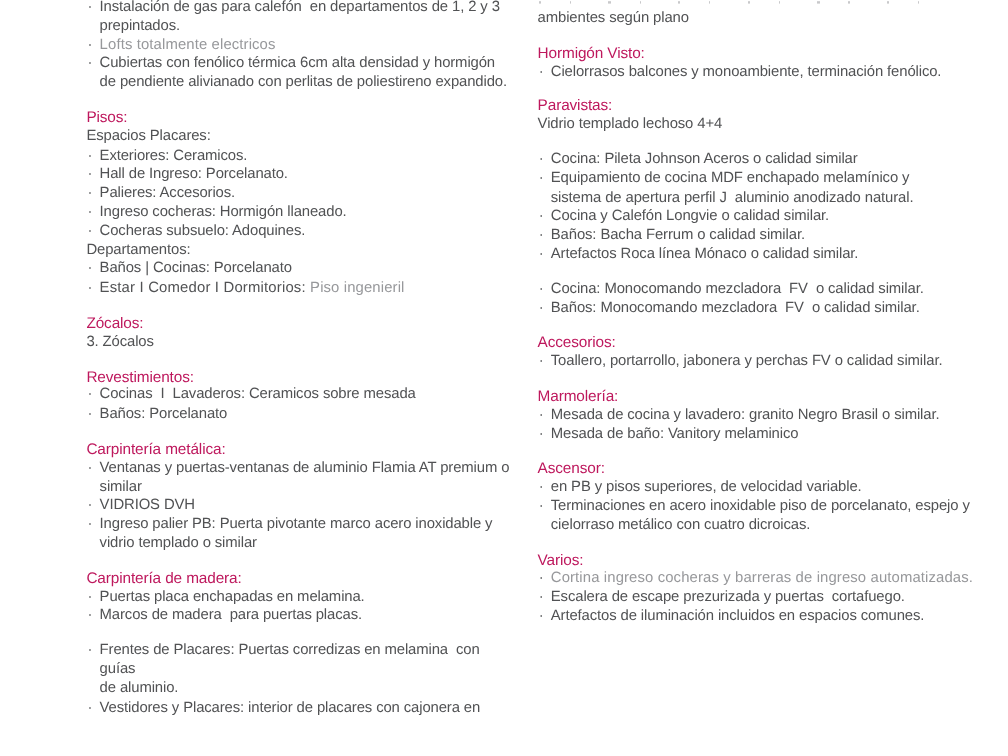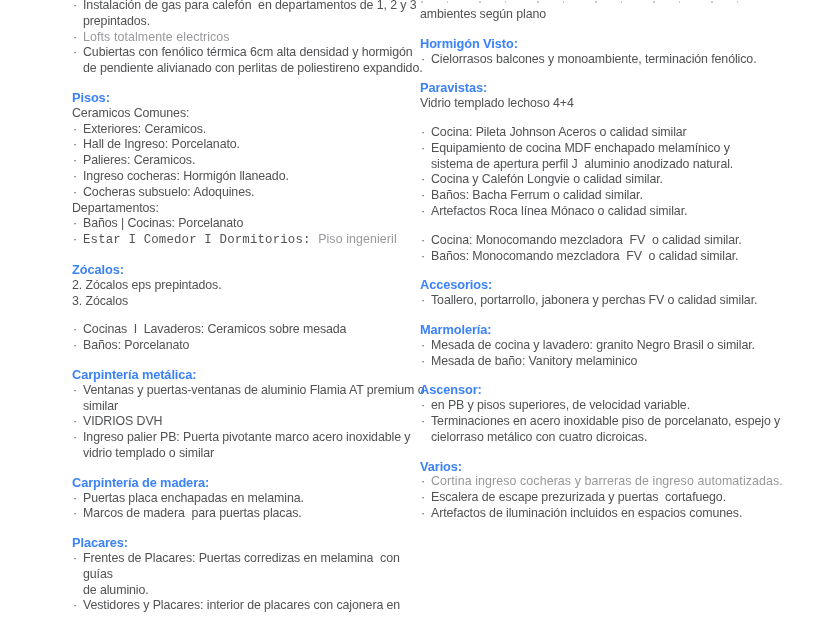--- a/index.html
+++ b/index.html
@@ -5,36 +5,36 @@
   html,body{margin:0;padding:0;}
   body{
     width:840px;height:630px;overflow:hidden;background:#ffffff;
     font-family:"Liberation Sans","DejaVu Sans",sans-serif;
     color:#515254;
     -webkit-font-smoothing:antialiased;
   }
   .page{position:relative;width:840px;height:630px;background:#ffffff;}
   .col{position:absolute;top:0;}
   .col-left{left:72px;width:356px;top:-2px;}
-  .col-right{left:420px;width:392px;top:0;}
+  .col-right{left:448px;width:392px;top:0;}
   .section{margin:0 0 13px 0;}
   .section-heading{
-    font-weight:bold;font-size:12.8px;line-height:15.8px;color:#3b82f6;
+    font-weight:normal;font-size:12.8px;line-height:15.8px;color:#be185d;
     letter-spacing:-0.1px;
   }
   .item{
     position:relative;font-size:12.4px;line-height:15.8px;
     letter-spacing:-0.1px;color:#515254;
   }
   .item.bulleted{padding-left:11px;}
   .bullet{
     position:absolute;left:1px;top:0;color:#515254;font-size:12.4px;
   }
   .tone-light{color:#97989b;letter-spacing:0.1px;}
-  .tone-alt{letter-spacing:0.15px;font-family:Liberation Mono, monospace;}
+  .tone-alt{letter-spacing:0.15px;}
   .clipped-remnant{
     height:3px;width:340px;margin:0 0 4px 1px;overflow:hidden;opacity:.55;
     background:
       repeating-linear-gradient(90deg,
         #9b9c9f 0 2px, transparent 2px 26px,
         #9b9c9f 26px 27px, transparent 27px 58px);
     background-size:330px 2px;background-repeat:no-repeat;background-position:0 1px;
   }
 </style>
 </head>
@@ -54,33 +54,33 @@
         </div>
         <div class="item bulleted">
           <span class="bullet">·</span>
           <div class="line">Cubiertas con fenólico térmica 6cm alta densidad y hormigón</div>
           <div class="line">de pendiente alivianado con perlitas de poliestireno expandido.</div>
         </div>
       </div>
       <div class="section">
         <div class="section-heading">Pisos:</div>
         <div class="item">
-          <div class="line">Ceramicos Comunes:</div>
+          <div class="line">Espacios Placares:</div>
         </div>
         <div class="item bulleted">
           <span class="bullet">·</span>
           <div class="line">Exteriores: Ceramicos.</div>
         </div>
         <div class="item bulleted">
           <span class="bullet">·</span>
           <div class="line">Hall de Ingreso: Porcelanato.</div>
         </div>
         <div class="item bulleted">
           <span class="bullet">·</span>
-          <div class="line">Palieres: Ceramicos.</div>
+          <div class="line">Palieres: Accesorios.</div>
         </div>
         <div class="item bulleted">
           <span class="bullet">·</span>
           <div class="line">Ingreso cocheras: Hormigón llaneado.</div>
         </div>
         <div class="item bulleted">
           <span class="bullet">·</span>
           <div class="line">Cocheras subsuelo: Adoquines.</div>
         </div>
         <div class="item">
@@ -91,27 +91,25 @@
           <div class="line">Baños | Cocinas: Porcelanato</div>
         </div>
         <div class="item bulleted">
           <span class="bullet">·</span>
           <div class="line"><span class="tone-alt">Estar I Comedor I Dormitorios: </span><span class="tone-light">Piso ingenieril</span></div>
         </div>
       </div>
       <div class="section">
         <div class="section-heading">Zócalos:</div>
         <div class="item">
-          <div class="line">2. Zócalos eps prepintados.</div>
-        </div>
-        <div class="item">
           <div class="line">3. Zócalos</div>
         </div>
       </div>
       <div class="section">
+        <div class="section-heading">Revestimientos:</div>
         <div class="item bulleted">
           <span class="bullet">·</span>
           <div class="line">Cocinas&nbsp; I&nbsp; Lavaderos: Ceramicos sobre mesada</div>
         </div>
         <div class="item bulleted">
           <span class="bullet">·</span>
           <div class="line">Baños: Porcelanato</div>
         </div>
       </div>
       <div class="section">
@@ -136,21 +134,20 @@
         <div class="item bulleted">
           <span class="bullet">·</span>
           <div class="line">Puertas placa enchapadas en melamina.</div>
         </div>
         <div class="item bulleted">
           <span class="bullet">·</span>
           <div class="line">Marcos de madera&nbsp; para puertas placas.</div>
         </div>
       </div>
       <div class="section">
-        <div class="section-heading">Placares:</div>
         <div class="item bulleted">
           <span class="bullet">·</span>
           <div class="line">Frentes de Placares: Puertas corredizas en melamina&nbsp; con guías</div>
           <div class="line">de aluminio.</div>
         </div>
         <div class="item bulleted">
           <span class="bullet">·</span>
           <div class="line">Vestidores y Placares: interior de placares con cajonera en</div>
         </div>
       </div>

